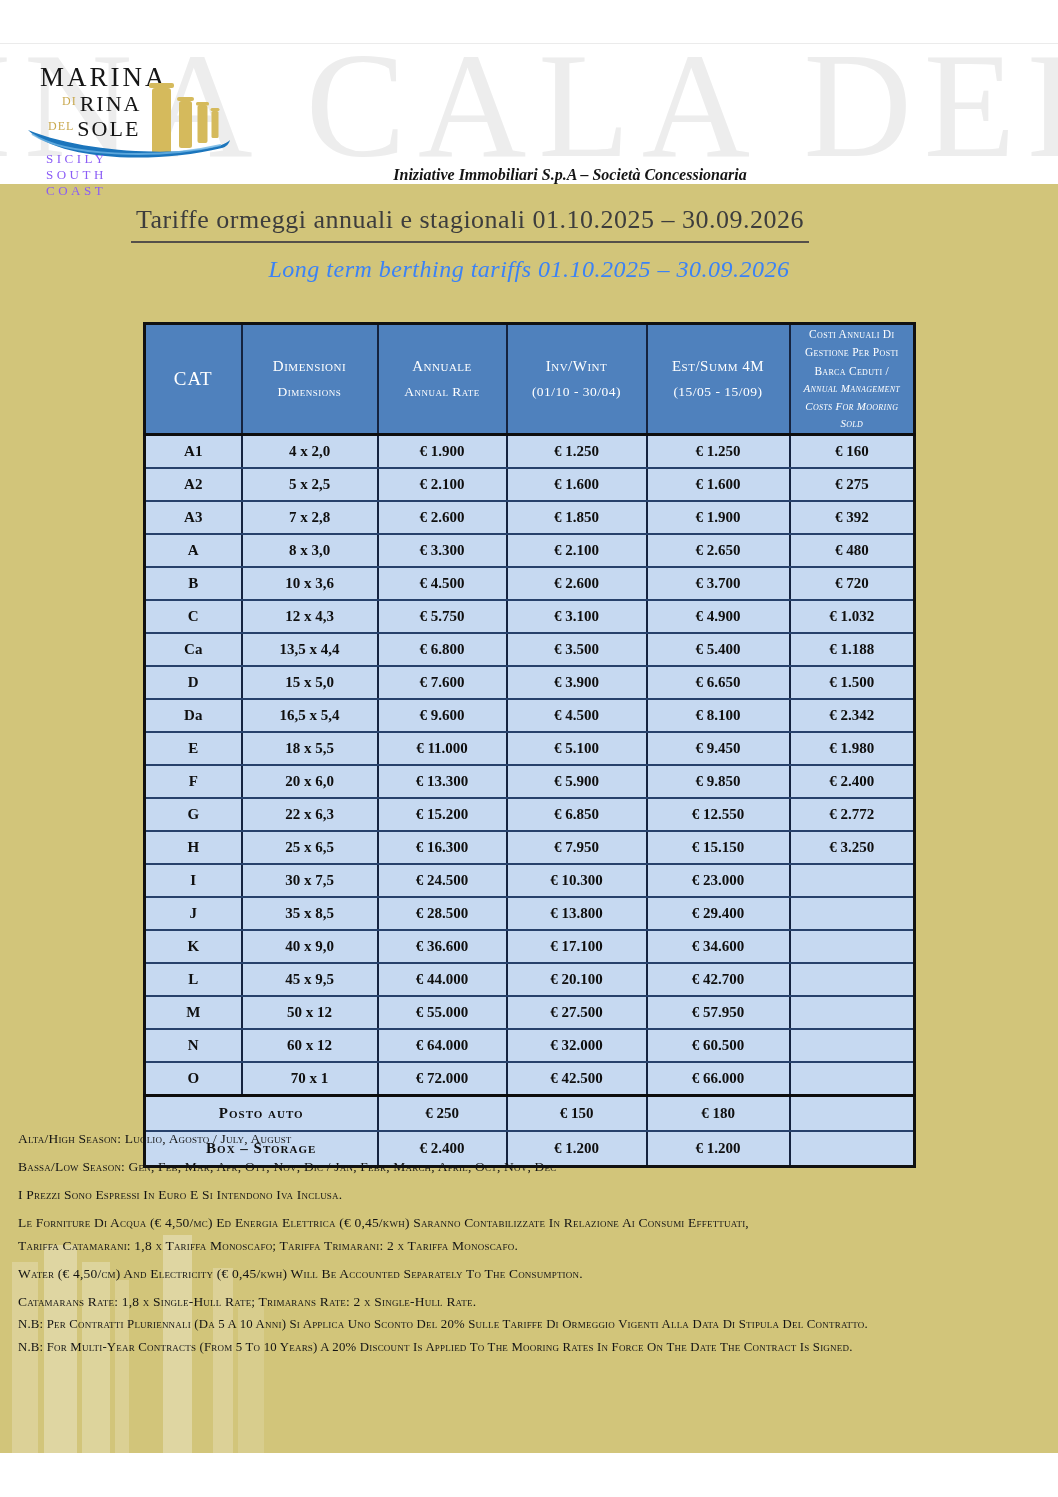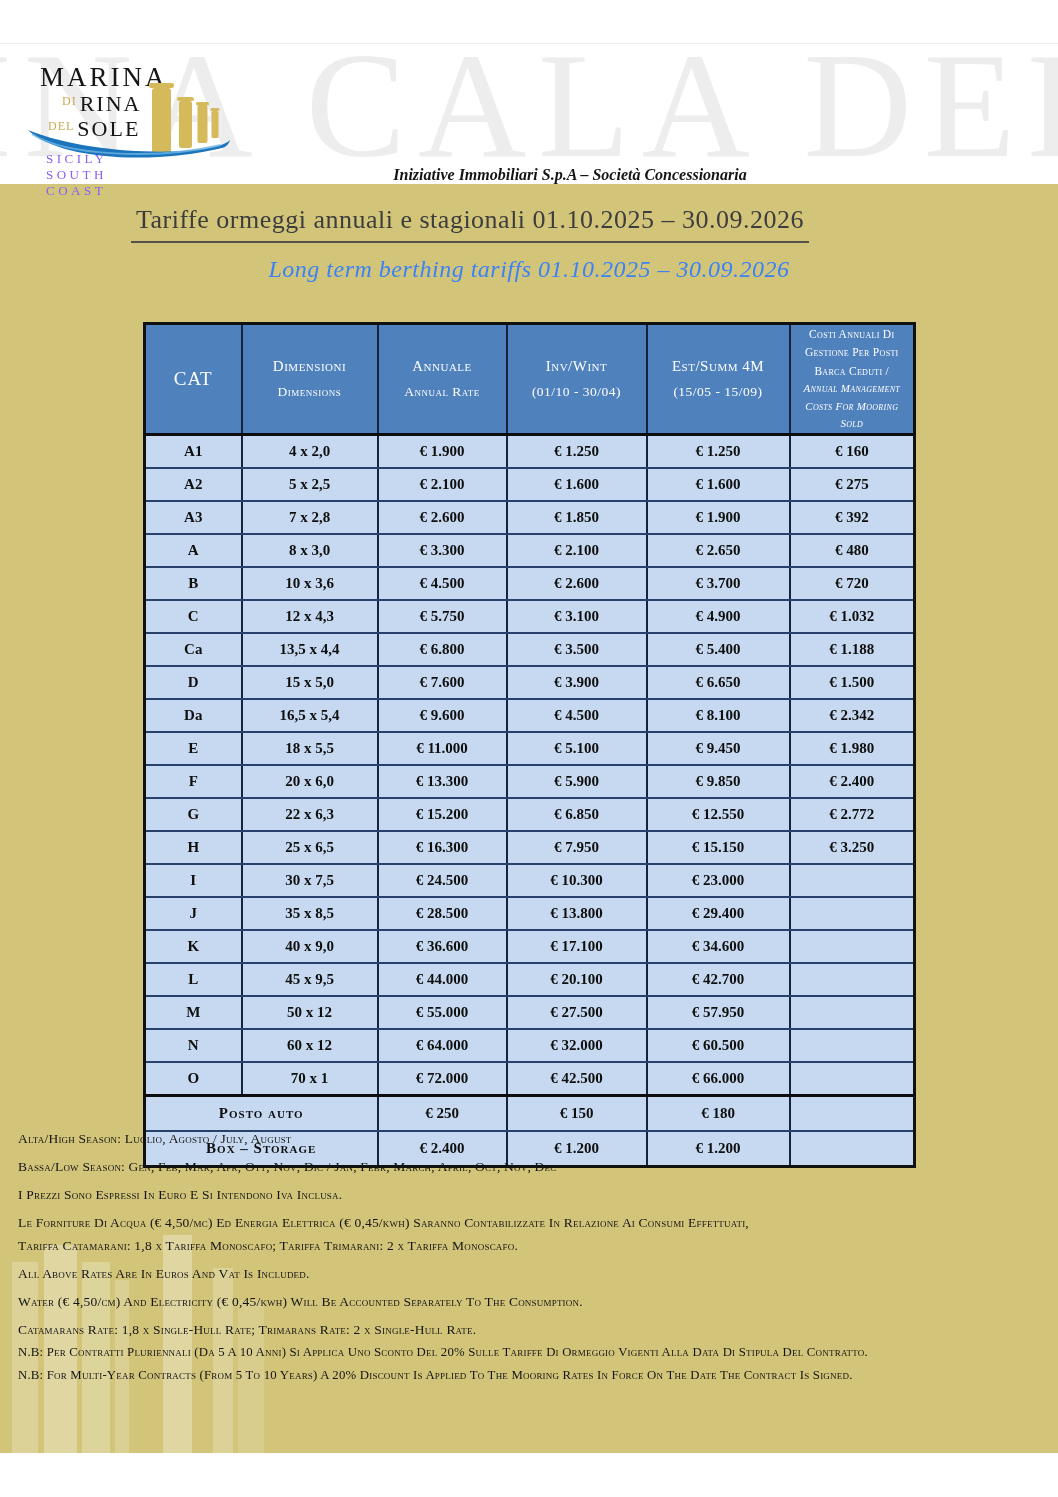--- a/index.html
+++ b/index.html
@@ -351,20 +351,19 @@
         </tr>
       </tbody>
   </table>
 
   <div class="notes">
       <div class="note">Alta/High Season: Luglio, Agosto / July, August</div>
       <div class="note">Bassa/Low Season: Gen, Feb, Mar, Apr, Ott, Nov, Dic / Jan, Febr, March, April, Oct, Nov, Dec</div>
       <div class="note">I Prezzi Sono Espressi In Euro E Si Intendono Iva Inclusa.</div>
       <div class="note tight">Le Forniture Di Acqua (€ 4,50/mc) Ed Energia Elettrica (€ 0,45/kwh) Saranno Contabilizzate In Relazione Ai Consumi Effettuati,</div>
       <div class="note">Tariffa Catamarani: 1,8 x Tariffa Monoscafo; Tariffa Trimarani: 2 x Tariffa Monoscafo.</div>
-      <div class="note">All Above Rates Are In Euros And Vat Is Included.</div>
       <div class="note">Water (€ 4,50/cm) And Electricity (€ 0,45/kwh) Will Be Accounted Separately To The Consumption.</div>
       <div class="note tight">Catamarans Rate: 1,8 x Single-Hull Rate; Trimarans Rate: 2 x Single-Hull Rate.</div>
       <div class="note tight small">N.B: Per Contratti Pluriennali (Da 5 A 10 Anni) Si Applica Uno Sconto Del 20% Sulle Tariffe Di Ormeggio Vigenti Alla Data Di Stipula Del Contratto.</div>
       <div class="note tight small">N.B: For Multi-Year Contracts (From 5 To 10 Years) A 20% Discount Is Applied To The Mooring Rates In Force On The Date The Contract Is Signed.</div>
     </div>
 
 </div>
 
 </body></html>

